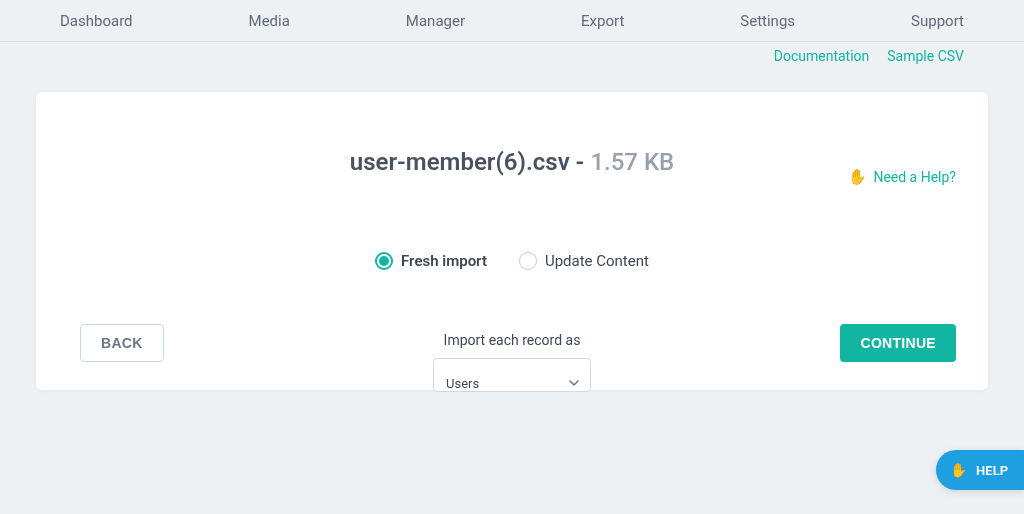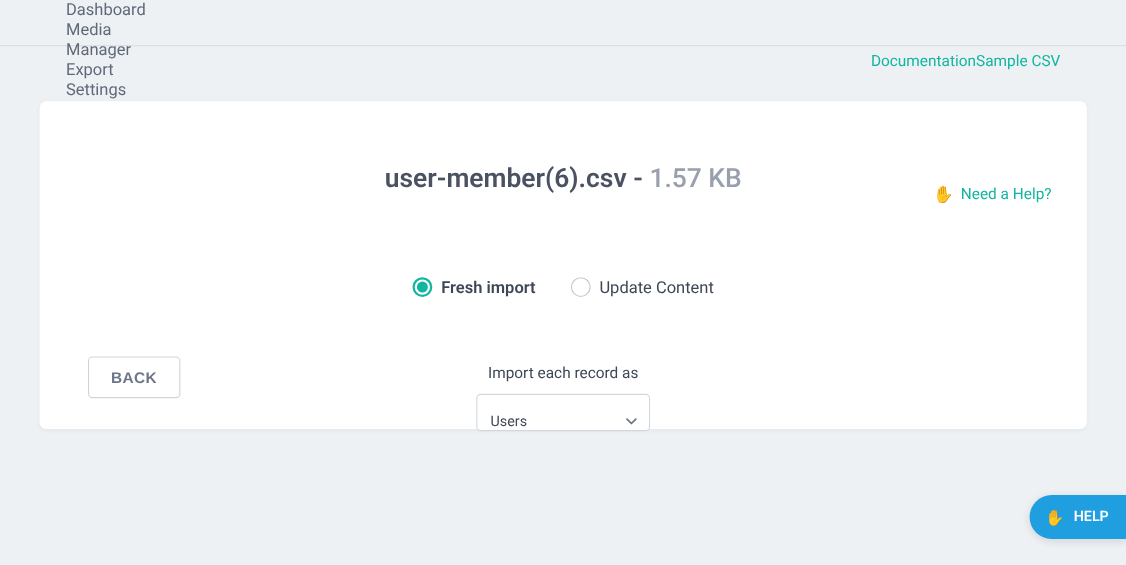--- a/index.html
+++ b/index.html
@@ -11,21 +11,20 @@
       overflow: hidden;
       color: #3e4756;
     }
     
     .tabs {
       display: flex;
       justify-content: space-between;
       padding: 0 60px;
       border-bottom: 1px solid #d9dee4;
       height: 42px;
-      flex-direction: column;
     }
     .tab {
       display: flex;
       align-items: center;
       height: 100%;
       font-size: 15px;
       color: #60697a;
       cursor: pointer;
       position: relative;
     }
@@ -39,21 +38,21 @@
       left: -10px;
       right: -10px;
       bottom: -1px;
       height: 3px;
       background: #11b5a0;
     }
     
     .top-links {
       display: flex;
       justify-content: flex-end;
-      gap: 0;
+      gap: 18px;
       padding: 6px 60px 0 0;
       font-size: 14px;
     }
     .top-links a {
       color: #11b5a0;
       cursor: pointer;
     }
     
     .card {
       background: #fff;
@@ -258,20 +257,21 @@
       <span class="chevron">
         <svg width="12" height="12" viewBox="0 0 12 12">
             <path d="M2 4l4 4 4-4" fill="none" stroke="#6d7687" stroke-width="1.6" stroke-linecap="round" stroke-linejoin="round"></path>
           </svg>
       </span>
     </div>
   </div>
 
   <div class="footer">
     <button class="btn btn-back">BACK</button>
+    <button class="btn btn-continue">CONTINUE</button>
   </div>
 
 </section>
 
 <div class="help-float">
   <span class="hand-icon">✋</span>
   <span>HELP</span>
 </div>
 
 </body></html>

